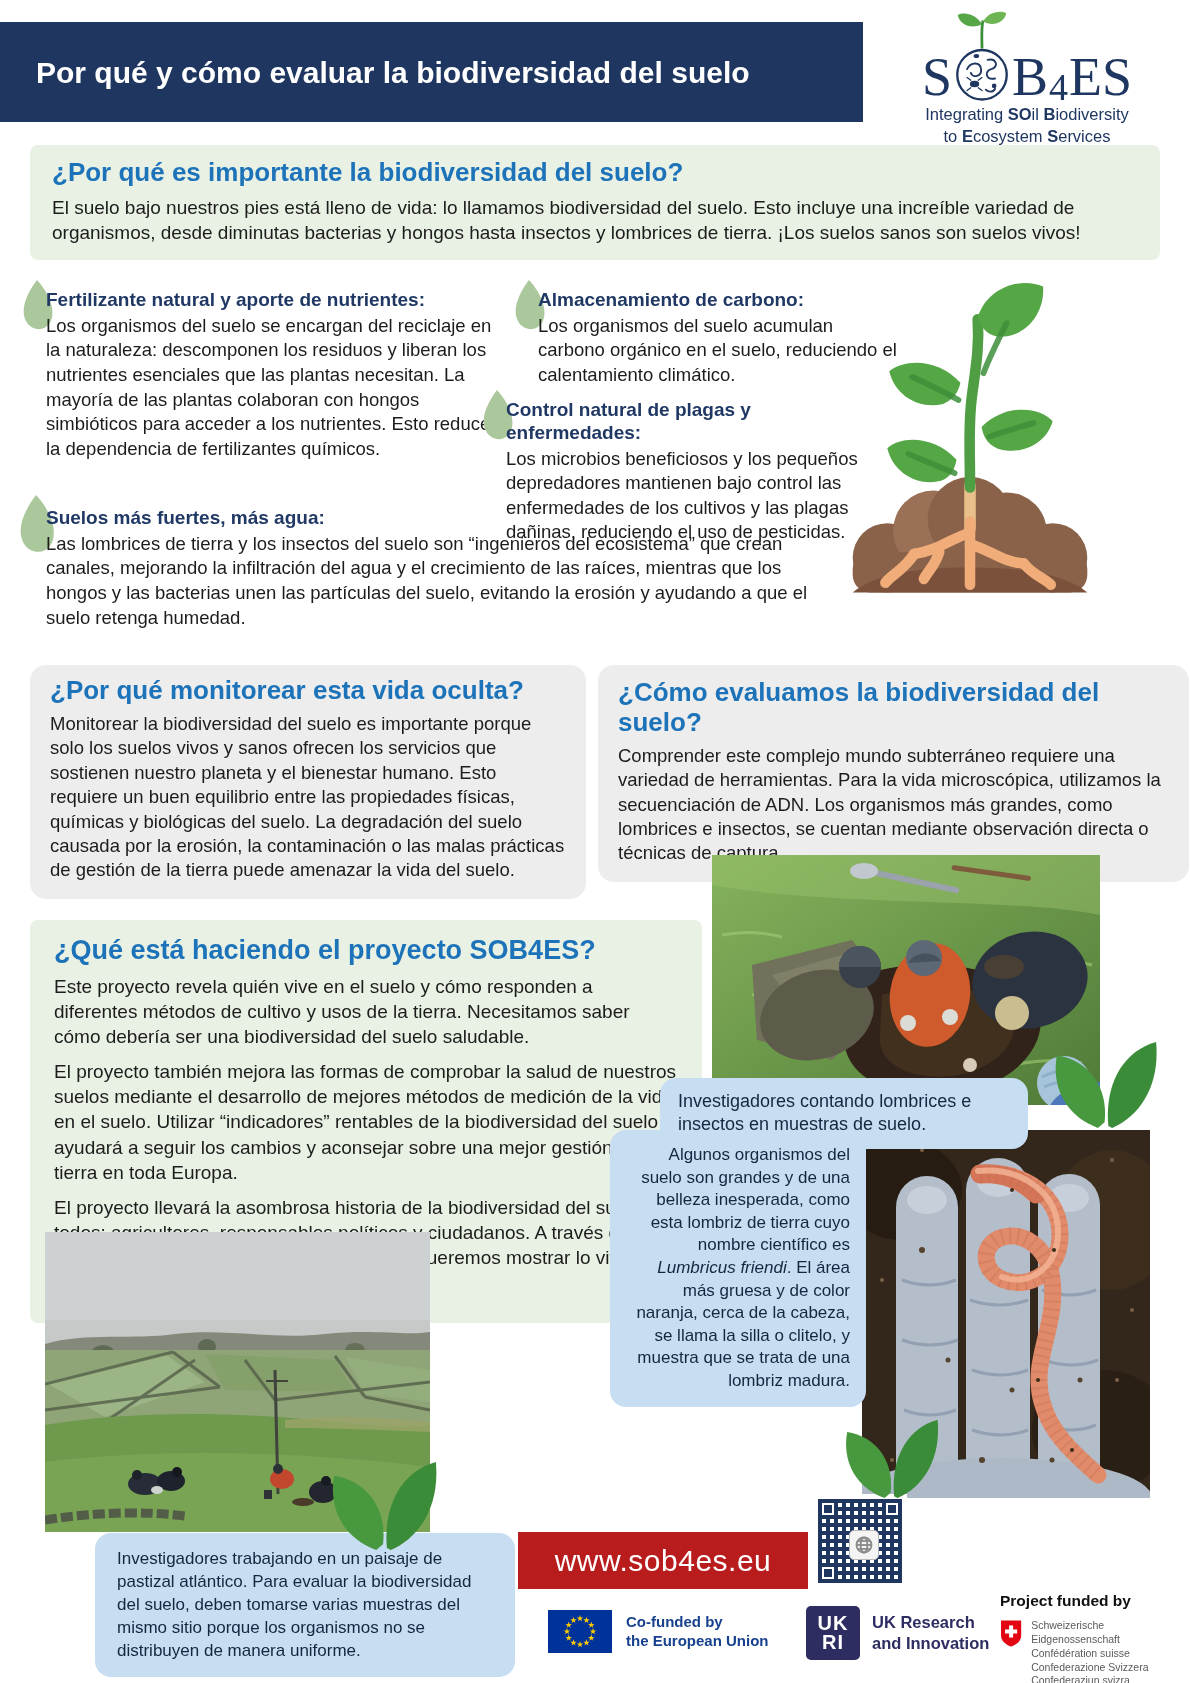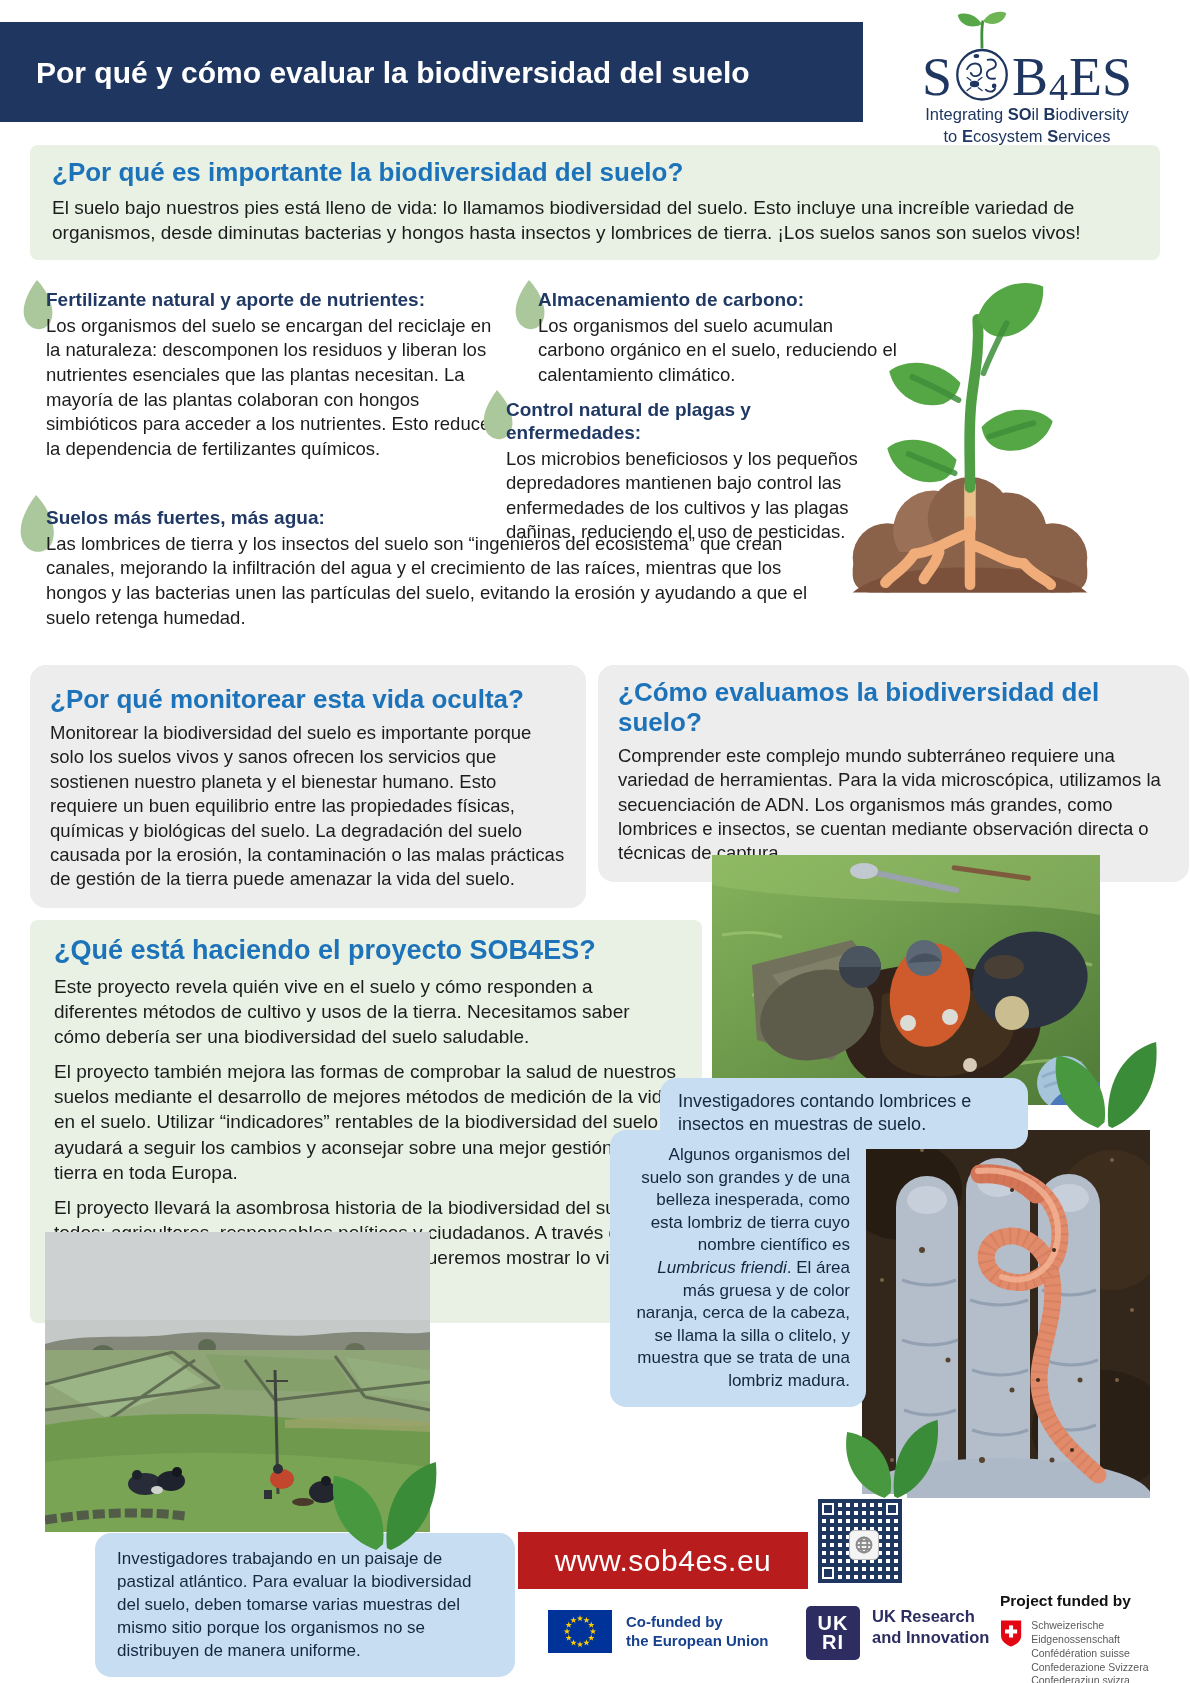--- a/index.html
+++ b/index.html
@@ -34,21 +34,21 @@
   .b-body{font-size:18.5px;line-height:1.33;position:relative;z-index:1;}
   .leaf{position:absolute;left:-28px;top:-9px;width:38px;height:52px;z-index:0;}
   #bf1{left:46px;top:289px;width:452px;}
   #bf2{left:506px;top:289px;width:362px;margin-left:32px;}
   #bf3{left:506px;top:399px;width:366px;}
   #bf4{left:46px;top:507px;width:772px;}
   #bf4 .leaf{width:44px;height:60px;left:-32px;top:-12px;}
 
   #seedling{left:845px;top:272px;}
 
-  #grayL{left:30px;top:665px;width:556px;padding:20px 20px 16px;}
+  #grayL{left:30px;top:665px;width:556px;padding:11px 20px 16px;}
   #grayR{left:598px;top:665px;width:591px;padding:13px 20px 16px;}
   .graybox h2{margin-bottom:6px;}
   .graybox .bodytxt{font-size:18.5px;}
 
   #gb2{left:30px;top:920px;width:672px;padding:15px 24px 18px;}
   #gb2 h2{font-size:27px;margin-bottom:8px;}
   #gb2 p{margin:0 0 10px 0;}
 
   #photo1{left:712px;top:855px;width:388px;height:250px;}
   #cap1{left:660px;top:1078px;width:368px;padding:12px 18px;font-size:18px;line-height:1.3;z-index:2;}
@@ -69,21 +69,21 @@
      background-image:repeating-linear-gradient(0deg,#1f3760 0 4px,transparent 4px 8px),
                       repeating-linear-gradient(90deg,#1f3760 0 4px,#fff 4px 8px);}
   .finder{position:absolute;width:20px;height:20px;border:4px solid #1f3760;background:#fff;box-sizing:border-box;}
   .finder::after{content:"";position:absolute;inset:2px;background:#1f3760;}
   .f-tl{left:2px;top:2px;} .f-tr{right:2px;top:2px;} .f-bl{left:2px;bottom:2px;}
   .qr-globe{position:absolute;left:33px;top:33px;width:28px;height:28px;background:#f4f4f4;border:1px solid #b9b9b9;
             border-radius:5px;display:flex;align-items:center;justify-content:center;}
 
   #eu{left:548px;top:1610px;display:flex;align-items:center;gap:14px;}
   .eu-txt{font-size:15px;font-weight:700;color:#17418e;line-height:1.25;}
-  #ukri{left:806px;top:1606px;display:flex;align-items:flex-start;gap:12px;}
+  #ukri{left:806px;top:1606px;display:flex;align-items:center;gap:12px;}
   .ukri-sq{width:54px;height:54px;background:#2e2d62;border-radius:5px;display:flex;flex-direction:column;
            align-items:center;justify-content:center;color:#fff;font-weight:700;font-size:20px;line-height:.95;letter-spacing:1px;}
   .ukri-txt{font-size:16.5px;font-weight:700;color:#2e2d62;line-height:1.25;}
   #swiss{left:1000px;top:1592px;}
   .swiss-title{font-size:15.5px;font-weight:700;color:#111;margin-bottom:9px;}
   .swiss-row{display:flex;gap:9px;align-items:flex-start;}
   .swiss-lines{font-size:10.5px;color:#5a5a5c;line-height:1.32;}
   .species{font-style:italic;}
 </style>
 </head>

